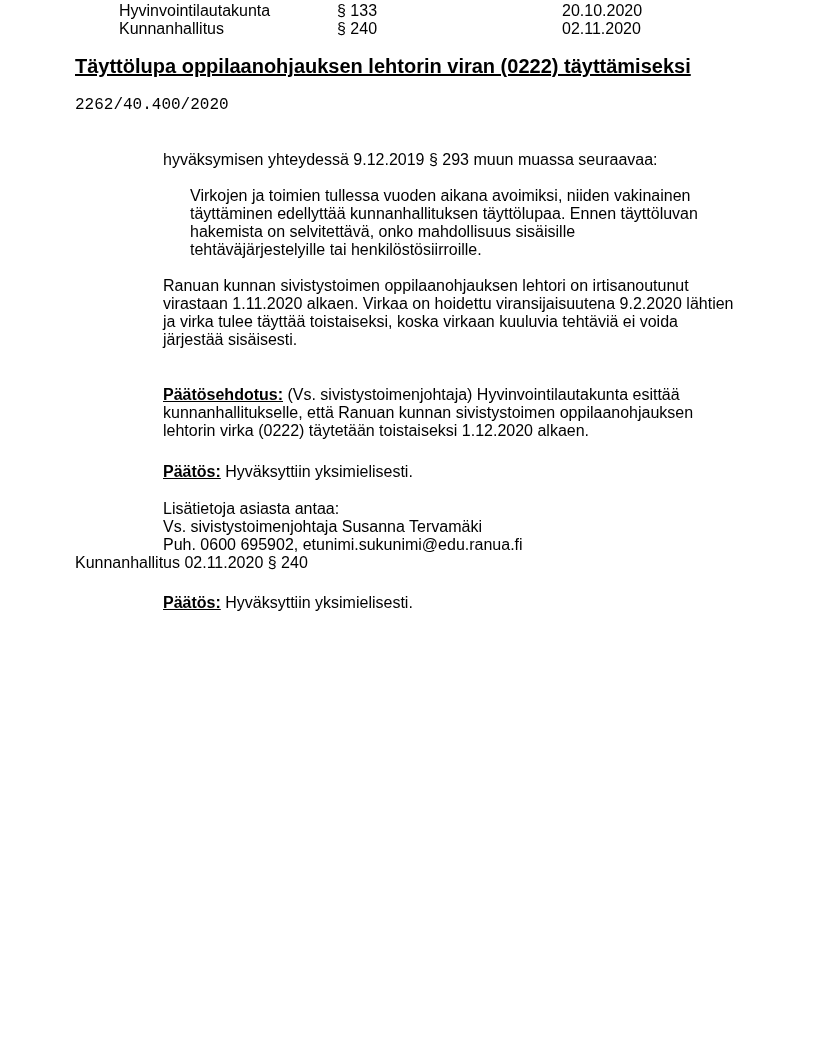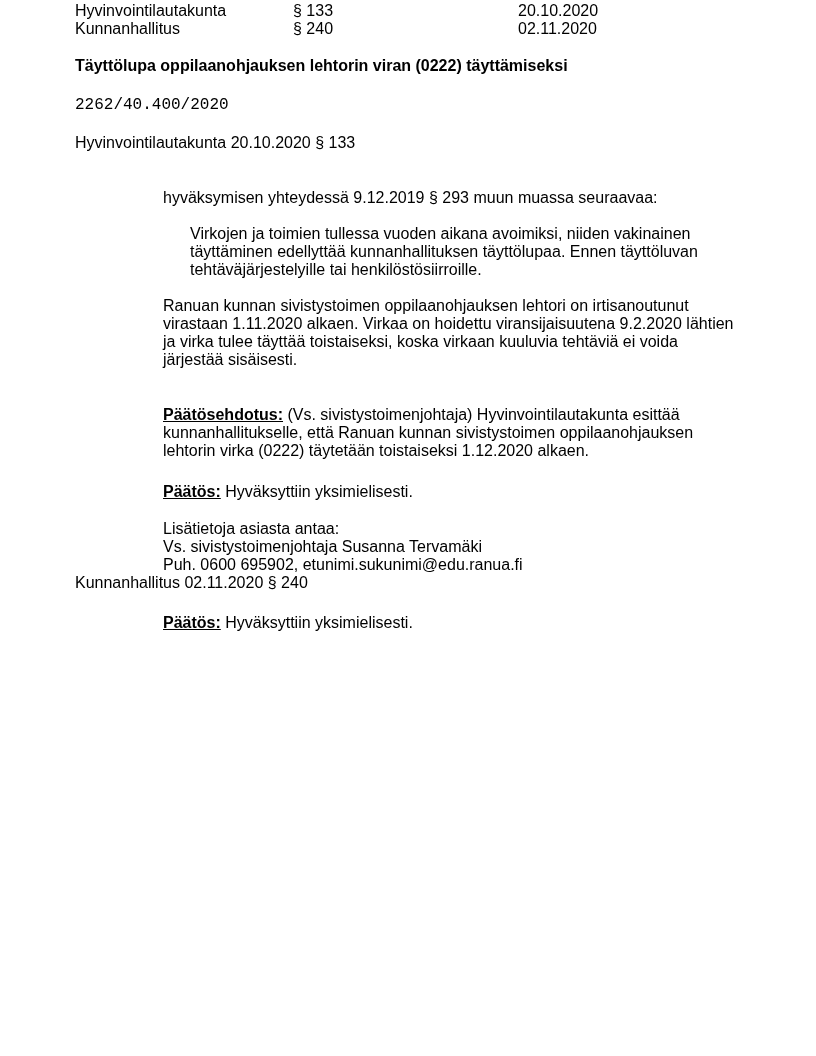--- a/index.html
+++ b/index.html
@@ -15,29 +15,30 @@
     color: #000000;
     font-family: "Liberation Sans", "DejaVu Sans", sans-serif;
     font-size: 16px;
     line-height: 18px;
     box-sizing: border-box;
     padding: 2px 60px 0 75px;
     overflow: hidden;
   }
   .hdr-table { width: 100%; }
   .hdr-row { display: flex; }
-  .hdr-body    { width: 218px; flex: 0 0 auto; }
+  .hdr-body    { width: 218px; flex: 0 0 auto; margin-left: 44px; }
   .hdr-section { width: 225px; flex: 0 0 auto; }
   .hdr-date    { flex: 0 0 auto; }
 
   .title {
     margin: 19px 0 0 0;
-    font-size: 16px;
+    font-size: 20px;
     font-weight: bold;
     line-height: 18px;
+    text-decoration: underline;
   }
   .case-number    { margin: 21px 0 0 0; font-family: Liberation Mono, monospace; }
   .section-heading{ margin: 20px 0 0 0; }
   .section-heading.tight { margin: 0; }
 
   .block   { margin: 18px 0 0 0; }
   .indent-1{ margin-left: 88px;  }
   .indent-2{ margin-left: 115px; }
 
   .mt-para1     { margin-top: 37px; }
@@ -70,29 +71,29 @@
       <span class="hdr-body">Kunnanhallitus</span>
       <span class="hdr-section">§ 240</span>
       <span class="hdr-date">02.11.2020</span>
     </div>
   </div>
 
   <h1 class="title">Täyttölupa oppilaanohjauksen lehtorin viran (0222) täyttämiseksi</h1>
 
   <p class="case-number">2262/40.400/2020</p>
 
-  <p class="section-heading">Hyvinvointilautakunta 20.10.2020 § 133</p>
 
   <div class="block indent-1 mt-para1">
     <div>hyväksymisen yhteydessä 9.12.2019 § 293 muun muassa seuraavaa:</div>
   </div>
 
   <div class="block indent-2">
     <div>Virkojen ja toimien tullessa vuoden aikana avoimiksi, niiden vakinainen</div>
     <div>täyttäminen edellyttää kunnanhallituksen täyttölupaa. Ennen täyttöluvan</div>
+    <div>hakemista on selvitettävä, onko mahdollisuus sisäisille</div>
     <div>tehtäväjärjestelyille tai henkilöstösiirroille.</div>
   </div>
 
   <div class="block indent-1">
     <div>Ranuan kunnan sivistystoimen oppilaanohjauksen lehtori on irtisanoutunut</div>
     <div>virastaan 1.11.2020 alkaen. Virkaa on hoidettu viransijaisuutena 9.2.2020 lähtien</div>
     <div>ja virka tulee täyttää toistaiseksi, koska virkaan kuuluvia tehtäviä ei voida</div>
     <div>järjestää sisäisesti.</div>
   </div>
 

